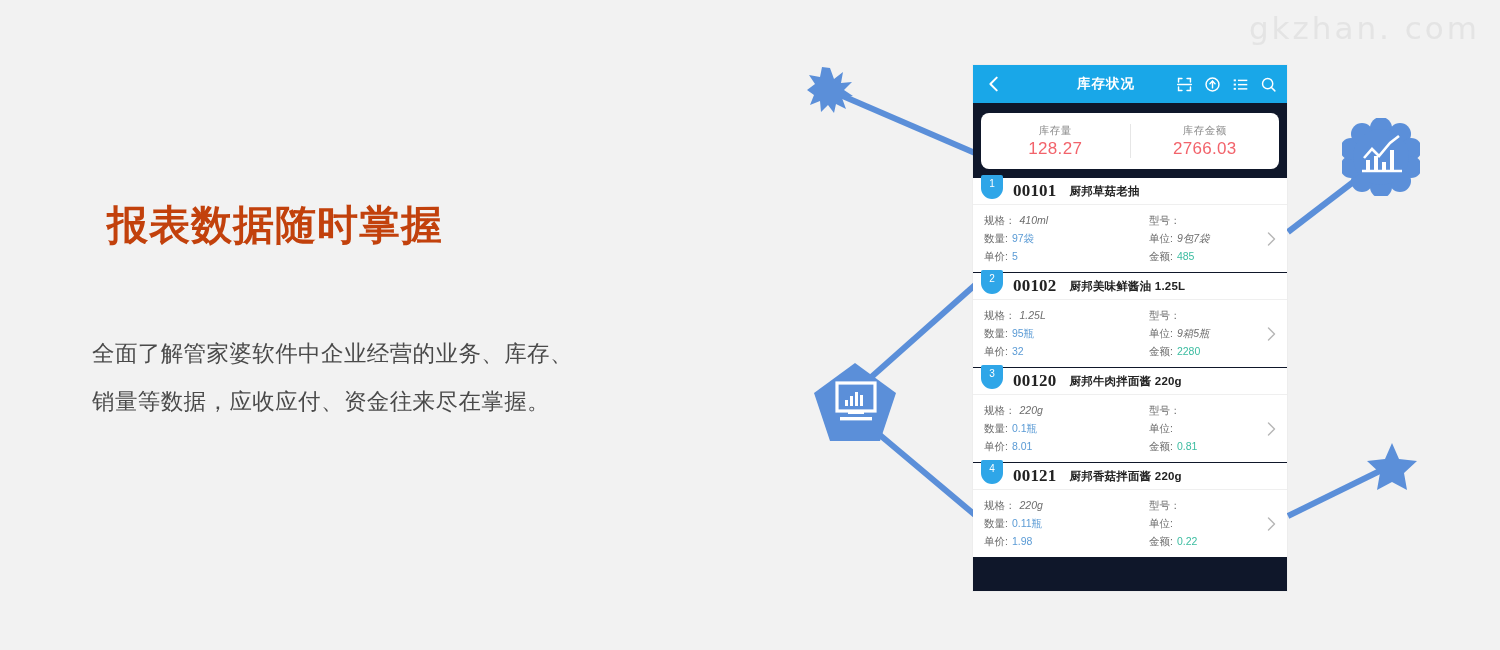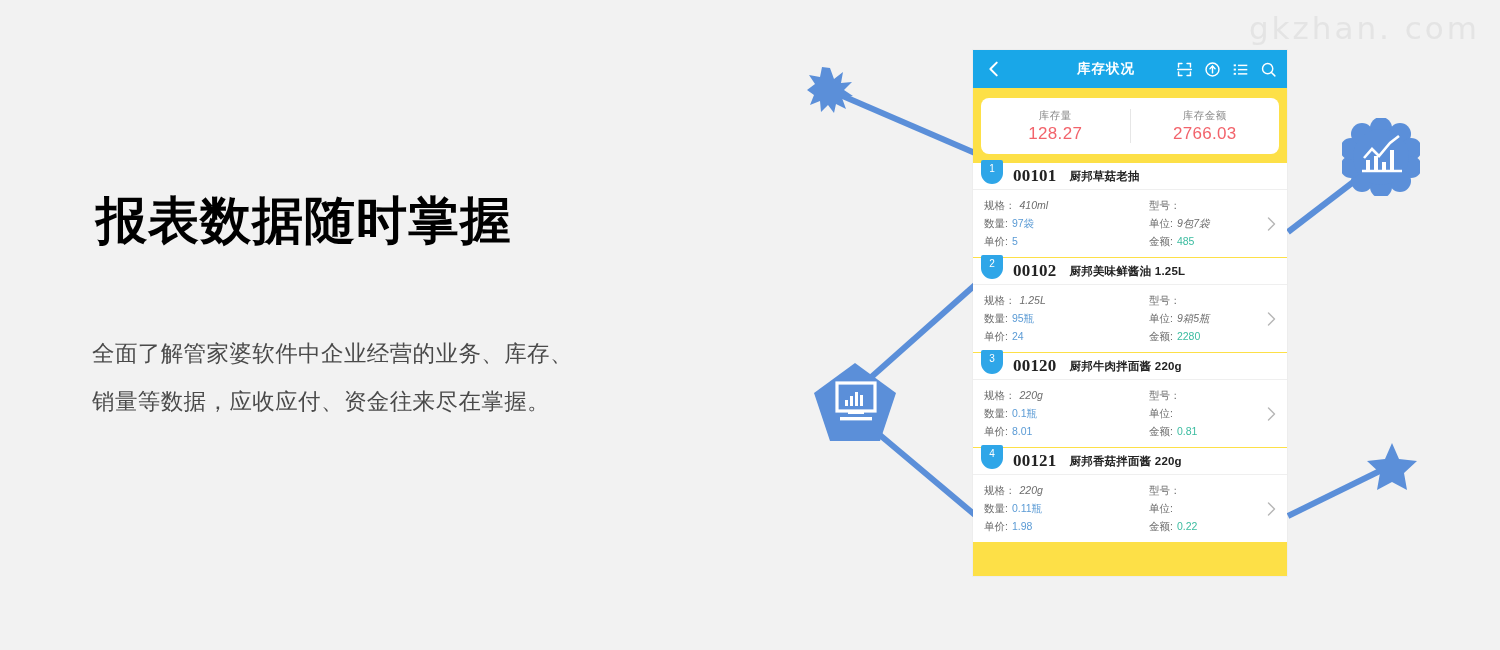--- a/index.html
+++ b/index.html
@@ -35,26 +35,26 @@
   }
 
   
   .left-copy {
     position: absolute;
     left: 92px;
     top: 186px;
     width: 560px;
   }
   .headline {
-    font-size: 51px;
+    font-size: 41px;
     font-weight: bold;
-    color: #000000;
+    color: #c2410c;
     letter-spacing: 1px;
     line-height: 1.2;
-    margin: 4px;
+    margin: 15px;
     white-space: nowrap;
   }
   .body-copy {
     margin: 0;
     position: absolute;
     top: 144px;
     left: 0;
     width: 500px;
     font-size: 22.5px;
     line-height: 48px;
@@ -76,24 +76,24 @@
   }
   .badge-burst { left: 806px; top: 66px; width: 48px; height: 48px; }
   .badge-pentagon { left: 814px; top: 363px; width: 82px; height: 80px; }
   .badge-flower { left: 1342px; top: 118px; width: 78px; height: 78px; }
   .badge-star { left: 1366px; top: 440px; width: 52px; height: 52px; }
 
   
   .phone {
     position: absolute;
     left: 973px;
-    top: 50px;
+    top: 65px;
     width: 314px;
     height: 526px;
-    background: #fde047;
+    background: #0f172a;
     box-shadow: 0 0 0 1px rgba(0,0,0,0.02);
     overflow: hidden;
   }
   .app-header {
     height: 38px;
     background: #19a7e8;
     display: flex;
     align-items: center;
     padding: 0 10px;
     position: relative;
@@ -437,21 +437,21 @@
               <span class="v v-blue">95瓶</span>
             </div>
             <div class="kv right">
               <span class="k">单位:</span>
               <span class="v v-plain">9箱5瓶</span>
             </div>
           </div>
           <div class="kv-row">
             <div class="kv left">
               <span class="k">单价:</span>
-              <span class="v v-blue">24</span>
+              <span class="v v-blue">32</span>
             </div>
             <div class="kv right">
               <span class="k">金额:</span>
               <span class="v v-green">2280</span>
             </div>
           </div>
           <svg class="chevron" viewBox="0 0 9 14">
             <polyline points="1.5,1 7.5,7 1.5,13" fill="none" stroke="#b6b6b6" stroke-width="1.4" stroke-linecap="round" stroke-linejoin="round"></polyline>
           </svg>
         </div>

